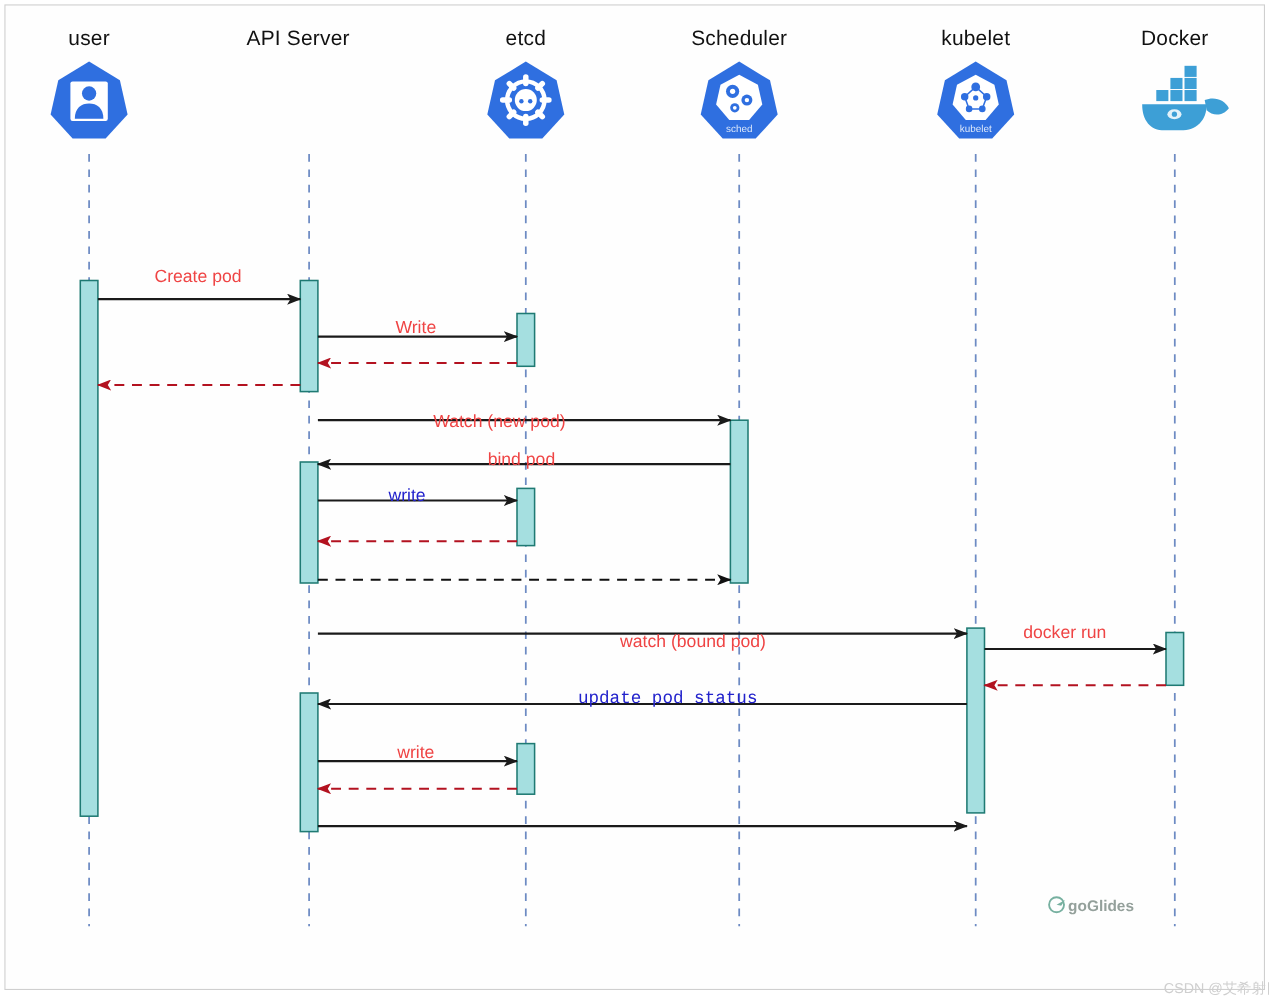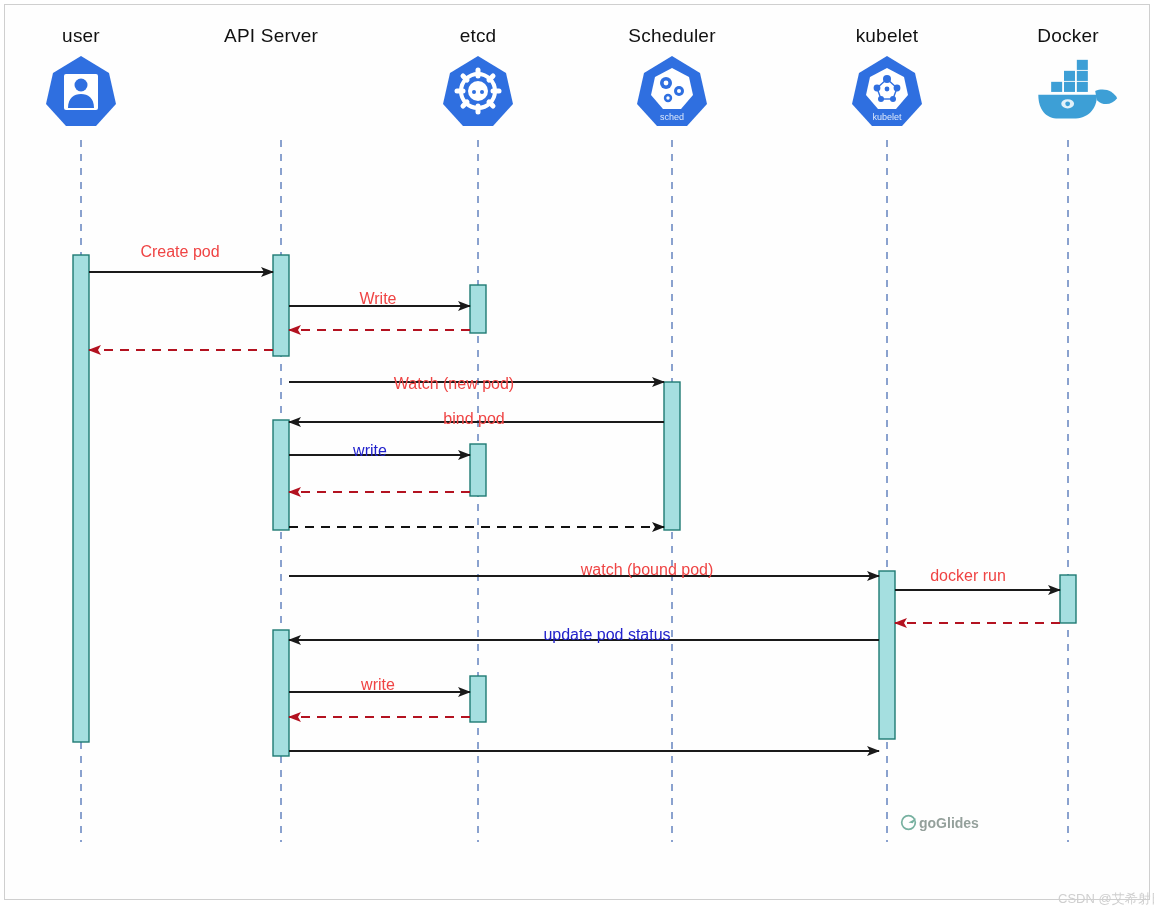--- a/index.html
+++ b/index.html
@@ -234,27 +234,27 @@
     </svg></div>
       </div>
     </div>
 
   <div id="labels-layer">
       <div class="msg-label" style="left: 180px; top: 243px;">Create pod</div>
       <div class="msg-label" style="left: 378px; top: 290px;">Write</div>
       <div class="msg-label" style="left: 454px; top: 375px;">Watch (new pod)</div>
       <div class="msg-label" style="left: 474px; top: 410px;">bind pod</div>
       <div class="msg-label blue" style="left: 370px; top: 442px;">write</div>
-      <div class="msg-label" style="left: 630px; top: 561px; margin-left: 17px;">watch (bound pod)</div>
+      <div class="msg-label" style="left: 630px; top: 575px;">watch (bound pod)</div>
       <div class="msg-label" style="left: 968px; top: 567px;">docker run</div>
-      <div class="msg-label blue" style="left: 607px; top: 626px;">update pod status</div>
+      <div class="msg-label blue" style="left: 607px; top: 626px; font-family: Liberation Mono, monospace;">update pod status</div>
       <div class="msg-label" style="left: 378px; top: 676px;">write</div>
     </div>
 
-  <div class="wm-goglides" id="wm-goglides" style="left: 900px; top: 814px;">
+  <div class="wm-goglides" id="wm-goglides" style="left: 952px; top: 814px;">
     <svg width="17" height="17" viewBox="0 0 20 20">
       <circle cx="10" cy="10" r="8" fill="none" stroke="#5aa08c" stroke-width="2"></circle>
       <path d="M10 10 L19 5 L15 11 Z" fill="#5aa08c"></path>
     </svg>
     <span>goGlides</span>
   </div>
 
   <div class="wm-csdn" id="wm-csdn" style="left: 1058px; top: 890px;">
     <span>CSDN @艾希射日</span>
   </div>

